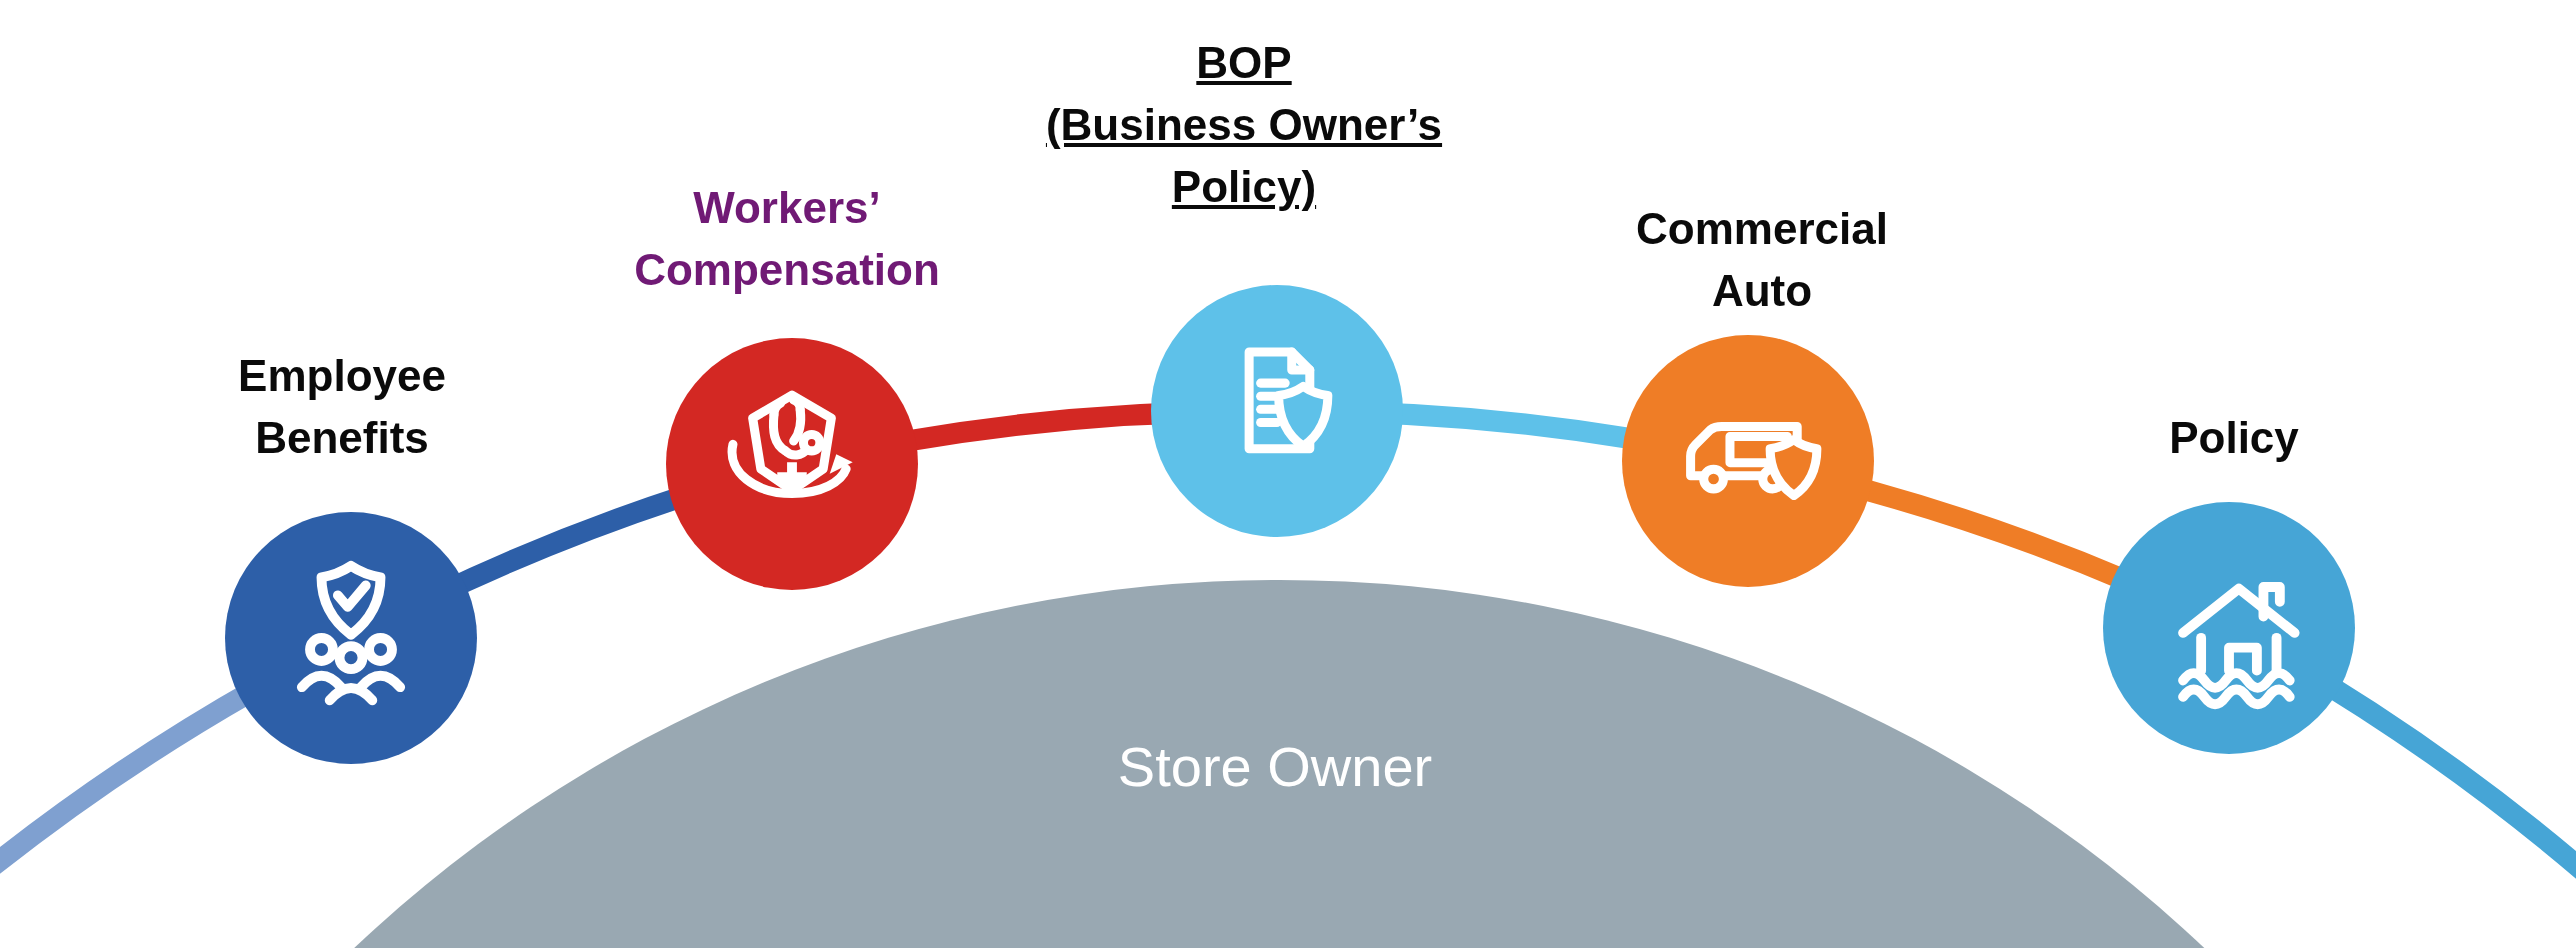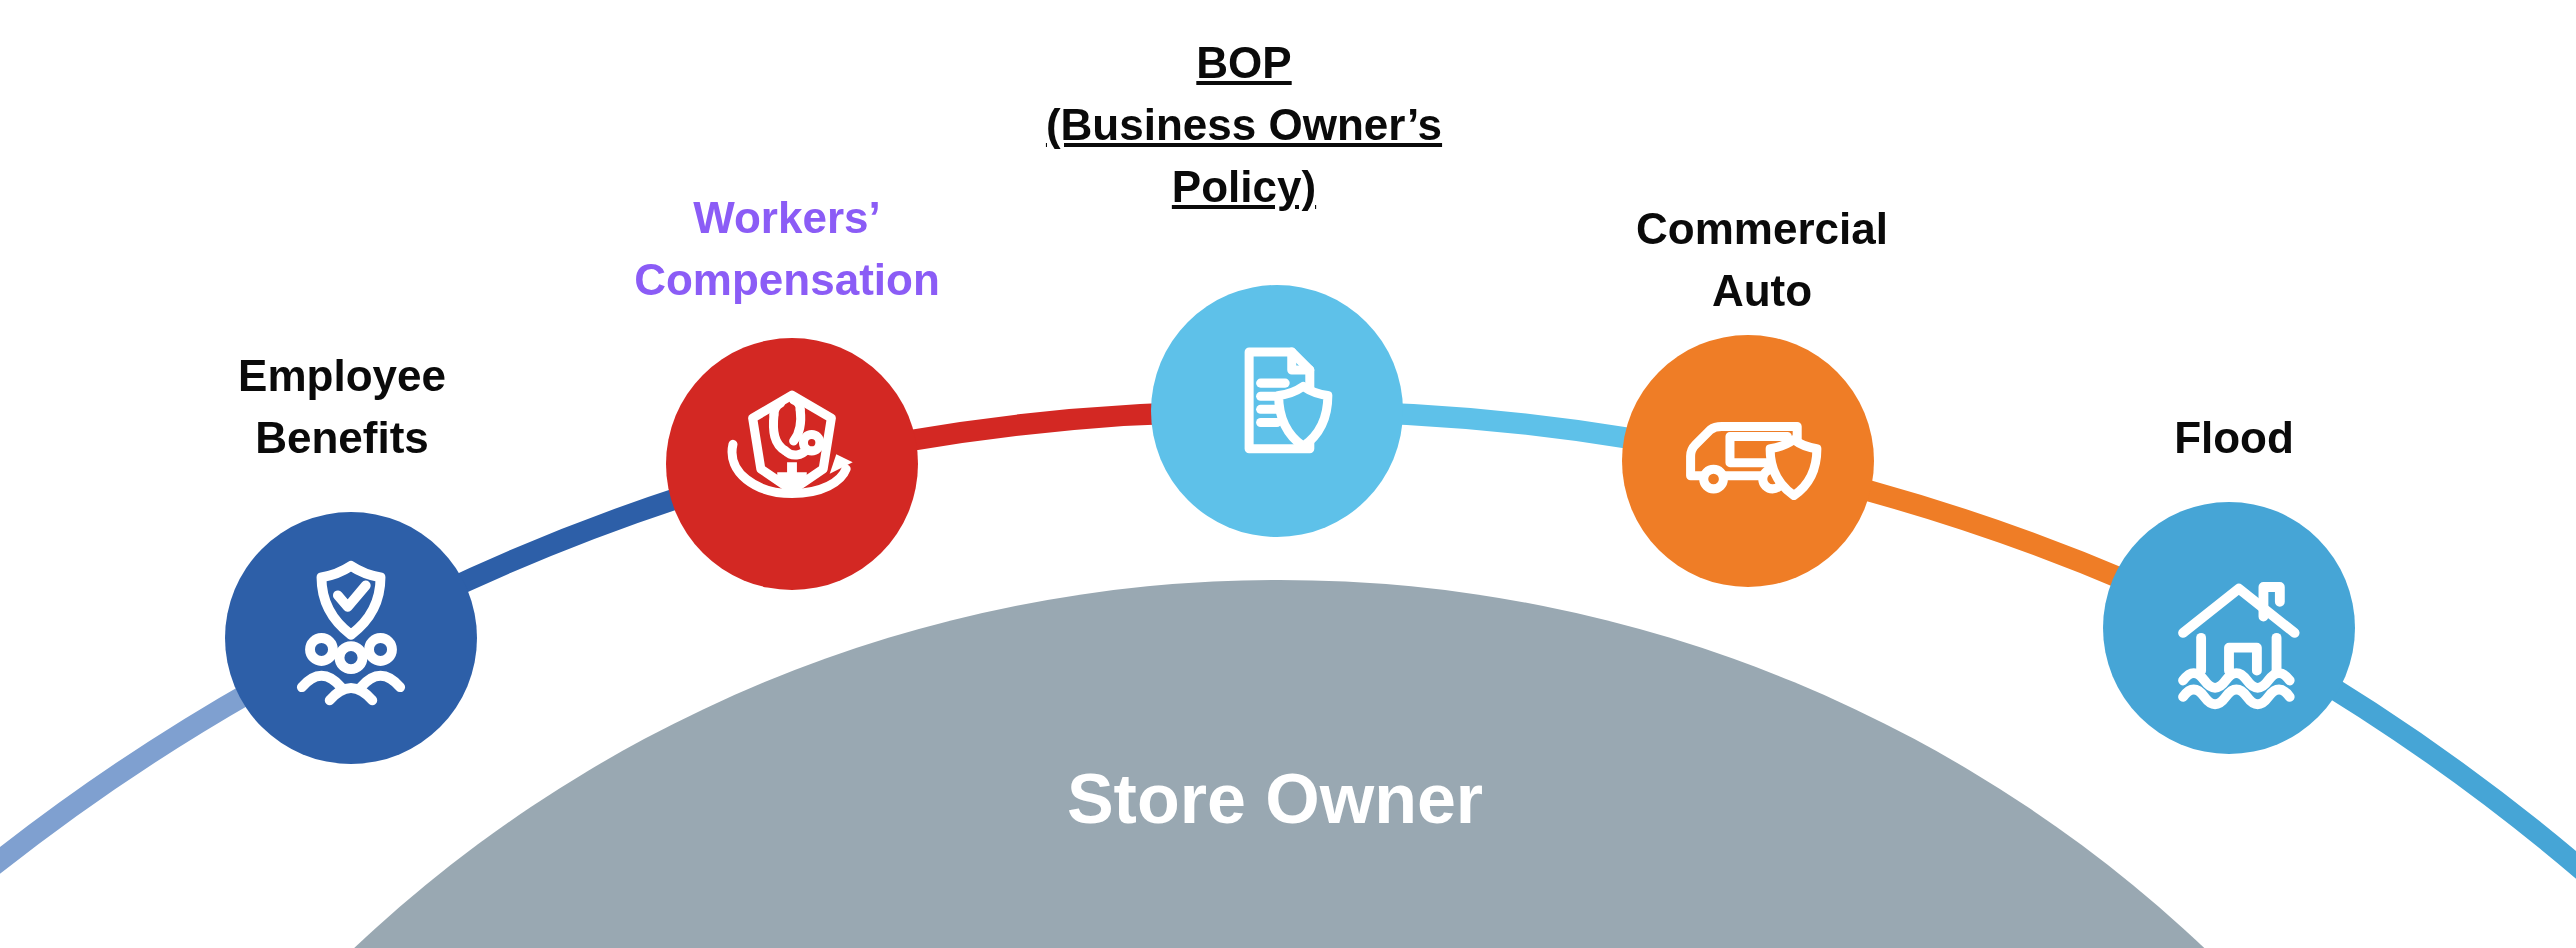--- a/index.html
+++ b/index.html
@@ -33,24 +33,24 @@
     white-space:nowrap;
   }
   .label .ln{display:block;}
   .label-eb{left:342px;top:345px;}
   .label-wc{left:787px;top:177px;}
   .label-bop{left:1244px;top:32px;text-decoration:underline;}
   .label-ca{left:1762px;top:177px;}
   .label-flood{left:2234px;top:407px;}
   .center-label{
     position:absolute;
-    left:1275px;top:757px;
+    left:1275px;top:733px;
     transform:translateX(-50%);
-    font-weight:bold;
-    font-size:70px;
+    font-weight:normal;
+    font-size:56px;
     line-height:1.2;
     white-space:nowrap;
   }
   .icon-stroke{fill:none;stroke:#ffffff;stroke-width:6;stroke-linecap:round;stroke-linejoin:round;}
   .icon-stroke-thin{fill:none;stroke:#ffffff;stroke-width:5.5;stroke-linecap:round;stroke-linejoin:round;}
 </style>
 </head>
 <body>
 
 <div class="canvas">
@@ -139,36 +139,36 @@
         <path d="M22,92 q6.5,-9 13,0 t13,0 t13,0 t13,0 t13,0"></path>
       </g>
     </svg>
   </div>
 
   <div class="label label-eb" style="color: rgb(10, 10, 10);">
     <span class="ln">Employee</span>
     <span class="ln">Benefits</span>
   </div>
 
-  <div class="label label-wc" style="color: #8b5cf6; margin-top: 10px;">
+  <div class="label label-wc" style="color: #701a75;">
     <span class="ln">Workers’</span>
     <span class="ln">Compensation</span>
   </div>
 
   <div class="label label-bop" style="color: rgb(10, 10, 10);">
     <span class="ln">BOP</span>
     <span class="ln">(Business Owner’s</span>
     <span class="ln">Policy)</span>
   </div>
 
   <div class="label label-ca" style="color: rgb(10, 10, 10); margin-top: 21px;">
     <span class="ln">Commercial</span>
     <span class="ln">Auto</span>
   </div>
 
   <div class="label label-flood" style="color: rgb(10, 10, 10);">
-    <span class="ln">Flood</span>
+    <span class="ln">Policy</span>
   </div>
 
   <div class="center-label" style="color: rgb(255, 255, 255);">Store Owner</div>
 
 </div>
 
 
 </body></html>

